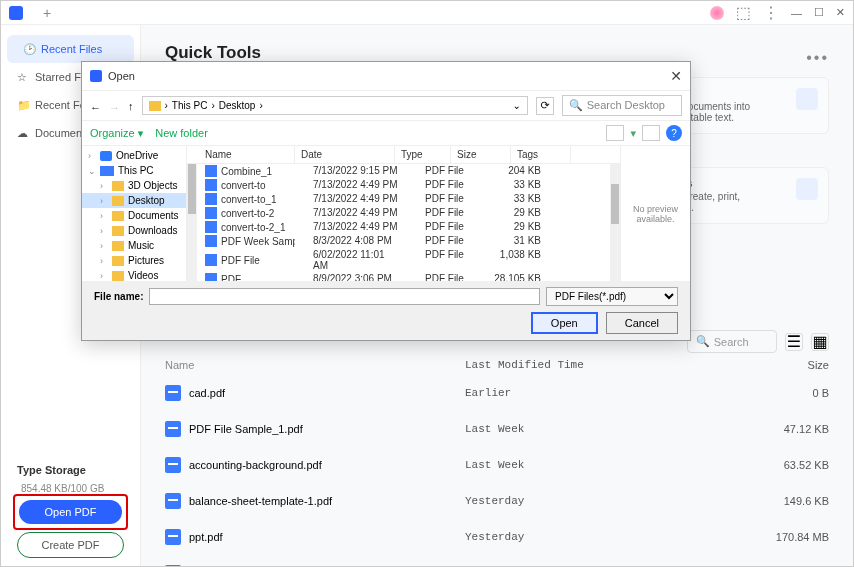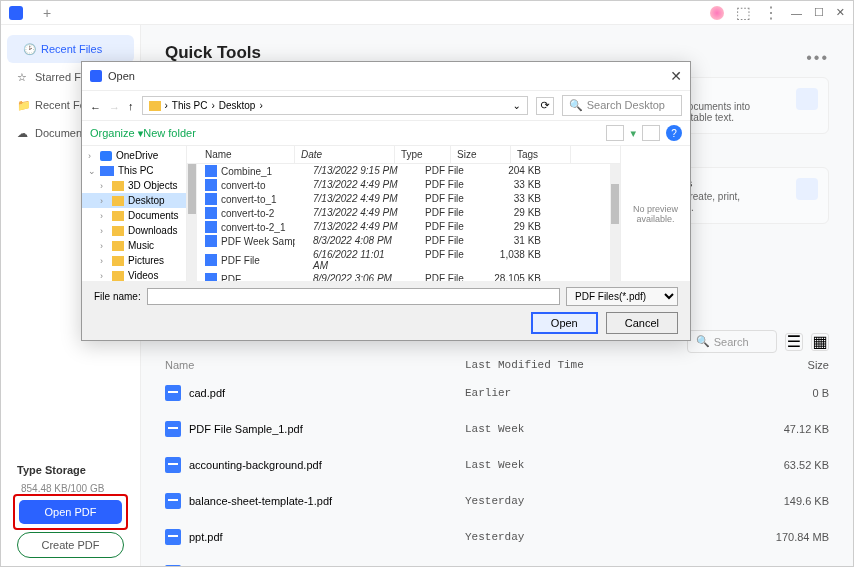--- a/index.html
+++ b/index.html
@@ -15,21 +15,21 @@
 
 
 .sidebar { position: absolute; left: 0; top: 24px; width: 140px; bottom: 0; background: #fff; border-right: 1px solid #eee; padding-top: 10px; font-size: 11px; color: #555; }
 .sidebar .item { padding: 8px 16px; display: flex; align-items: center; gap: 6px; }
 .sidebar .item.active { background: #e8f0ff; color: #2b62ff; border-radius: 6px; margin: 0 6px; }
 .sidebar .item .ic { width: 12px; height: 12px; display: inline-block; }
 .sidebar .cloud { position: absolute; bottom: 90px; left: 16px; font-weight: 600; color: #333; }
 .sidebar .storage { position: absolute; bottom: 72px; left: 20px; color: #888; font-size: 10px; }
 .sidebar .openpdf { position: absolute; bottom: 36px; left: 12px; right: 12px; }
 .sidebar .openpdf-hl { border: 2px solid #d00; border-radius: 4px; padding: 4px; }
-.sidebar .openpdf button { width: 100%; background: #2b62ff; color: #fff; border: none; border-radius: 5px; padding: 6px 0; font-size: 11px; cursor: pointer; }
+.sidebar .openpdf button { width: 100%; background: #2b62ff; color: #fff; border: none; border-radius: 12px; padding: 6px 0; font-size: 11px; cursor: pointer; }
 .sidebar .createpdf { position: absolute; bottom: 8px; left: 16px; right: 16px; background: #fff; border: 1px solid #15803d; border-radius: 14px; padding: 6px 0; font-size: 11px; text-align: center; color: #555; }
 
 
 .main { position: absolute; left: 140px; right: 0; top: 24px; bottom: 0; background: #f8f9fa; padding: 18px 24px; }
 .main h2 { font-size: 17px; color: #222; font-weight: 600; margin-bottom: 16px; }
 .main .dots { position: absolute; right: 24px; top: 24px; color: #888; letter-spacing: 2px; }
 .tool-card { position: absolute; right: 24px; top: 52px; width: 210px; background: #fafbfc; border: 1px solid #eee; border-radius: 6px; padding: 10px; font-size: 10px; color: #666; }
 .tool-card .title { font-weight: 600; color: #333; margin-bottom: 2px; }
 .tool-card .ticon { float: right; width: 22px; height: 22px; background: #e8f0ff; border-radius: 4px; }
 .tool-card.card2 { top: 142px; }
@@ -51,54 +51,54 @@
 
 
 .dialog { position: absolute; left: 80px; top: 60px; width: 610px; height: 280px; background: #fff; border: 1px solid #999; box-shadow: 0 4px 20px rgba(0,0,0,.2); font-size: 11px; display: flex; flex-direction: column; }
 .dialog .dtitle { padding: 6px 8px; display: flex; align-items: center; gap: 6px; color: #333; }
 .dialog .dtitle .x { margin-left: auto; color: #444; font-size: 14px; }
 .dialog .dnav { padding: 4px 8px; display: flex; align-items: center; gap: 8px; border-top: 1px solid #eee; border-bottom: 1px solid #eee; }
 .dialog .dnav .crumb { flex: 1; border: 1px solid #ccc; padding: 3px 6px; display: flex; align-items: center; gap: 4px; font-size: 10px; }
 .dialog .dnav .fic { width: 12px; height: 10px; background: #f6c244; display: inline-block; }
 .dialog .dnav .rfsh { width: 18px; height: 18px; border: 1px solid #ccc; display: flex; align-items: center; justify-content: center; }
 .dialog .dnav .search { border: 1px solid #ccc; padding: 3px 6px; width: 120px; display: flex; gap: 4px; color: #888; }
-.dialog .dbar { padding: 4px 8px; display: flex; align-items: center; color: #4a6; border-bottom: 1px solid #eee; }
+.dialog .dbar { padding: 4px 8px; display: flex; align-items: center; gap: 12px; color: #4a6; border-bottom: 1px solid #eee; }
 .dialog .dbar .org { color: #1a5; }
 .dialog .dbar .right { margin-left: auto; display: flex; gap: 6px; align-items: center; }
 .dialog .dbar .vbtn { width: 18px; height: 16px; border: 1px solid #ccc; }
 .dialog .dbar .help { width: 16px; height: 16px; background: #2b7aff; border-radius: 50%; color: #fff; display: flex; align-items: center; justify-content: center; font-size: 10px; }
 .dialog .dbody { flex: 1; display: flex; overflow: hidden; background: #fff; }
 .dialog .tree { width: 105px; border-right: 1px solid #eee; padding: 2px 0; overflow: hidden; font-size: 10px; }
 .dialog .tree .ti { padding: 2px 4px 2px 10px; display: flex; align-items: center; gap: 4px; white-space: nowrap; }
 .dialog .tree .ti.sel { background: #cce4ff; }
 .dialog .tree .chev { color: #888; font-size: 9px; width: 8px; display: inline-block; }
 .dialog .tree .tic { width: 12px; height: 10px; display: inline-block; background: #f6c244; }
 .dialog .tree .tic.od { background: #2b7aff; border-radius: 2px; }
 .dialog .tree .tic.pc { background: #3a7bff; width: 14px; height: 10px; }
 .dialog .list { flex: 1; overflow: hidden; position: relative; }
 .dialog .list .lh { display: flex; border-bottom: 1px solid #eee; color: #333; font-size: 10px; }
 .dialog .list .lh div { padding: 3px 6px; border-right: 1px solid #eee; }
 .dialog .list .lr { display: flex; font-size: 10px; color: #333; padding: 0 0; gap: 12px; }
 .dialog .list .lr div { padding: 1px 6px; }
 .dialog .lc1 { width: 96px; display: flex; align-items: center; gap: 4px; overflow: hidden; white-space: nowrap; text-overflow: ellipsis; }
-.dialog .lc2 { width: 100px; font-style: italic; }
+.dialog .lc2 { width: 100px; }
 .dialog .lc3 { width: 56px; }
 .dialog .lc4 { width: 60px; text-align: right; }
 .dialog .lc5 { width: 60px; }
 .dialog .fic2 { width: 12px; height: 12px; background: #3a7bff; display: inline-block; flex-shrink: 0; }
 .dialog .preview { width: 70px; border-left: 1px solid #eee; display: flex; align-items: center; justify-content: center; color: #888; font-size: 9px; text-align: center; padding: 4px; }
 .dialog .scroll { position: absolute; left: 0; top: 18px; bottom: 0; width: 10px; background: #f0f0f0; }
 .dialog .scroll .thumb { position: absolute; left: 1px; right: 1px; top: 0; height: 50px; background: #c0c0c0; }
 .dialog .scroll2 { position: absolute; right: 0; top: 18px; bottom: 0; width: 10px; background: #f0f0f0; }
 .dialog .scroll2 .thumb { position: absolute; left: 1px; right: 1px; top: 20px; height: 40px; background: #c0c0c0; }
 .dialog .dfoot { padding: 6px 12px; background: #f0f0f0; display: flex; flex-direction: column; gap: 6px; }
 .dialog .fnrow { display: flex; align-items: center; gap: 6px; }
-.dialog .fnrow label { font-size: 10px; }
+.dialog .fnrow label { font-size: 10px; font-weight: bold; }
 .dialog .fnrow input { flex: 1; border: 1px solid #aaa; padding: 2px 4px; font-size: 10px; }
-.dialog .fnrow select { width: 112px; border: 1px solid #aaa; padding: 2px 4px; font-size: 10px; background: #f8f8f8; }
+.dialog .fnrow select { width: 132px; border: 1px solid #aaa; padding: 2px 4px; font-size: 10px; background: #f8f8f8; }
 .dialog .btnrow { display: flex; justify-content: flex-end; gap: 8px; }
 .dialog .btnrow button { padding: 3px 18px; font-size: 11px; border: 1px solid #888; background: #eee; }
 .dialog .btnrow button.primary { border: 2px solid #2b62ff; background: #e8f0ff; }
 </style>
 </head>
 <body>
 
 <div class="titlebar">
   <span class="app-icon"></span>
   <span class="plus">+</span>
@@ -374,21 +374,21 @@
             <div class="lc2">8/3/2022 4:08 PM</div>
             <div class="lc3">PDF File</div>
             <div class="lc4">31 KB</div>
             <div class="lc5"></div>
           </div>
           <div class="lr">
             <div class="lc1">
               <span class="fic2"></span>
               <span>PDF File</span>
             </div>
-            <div class="lc2">6/16/2022 11:01 AM</div>
+            <div class="lc2">6/02/2022 11:01 AM</div>
             <div class="lc3">PDF File</div>
             <div class="lc4">1,038 KB</div>
             <div class="lc5"></div>
           </div>
           <div class="lr">
             <div class="lc1">
               <span class="fic2"></span>
               <span>PDF</span>
             </div>
             <div class="lc2">8/9/2022 3:06 PM</div>

